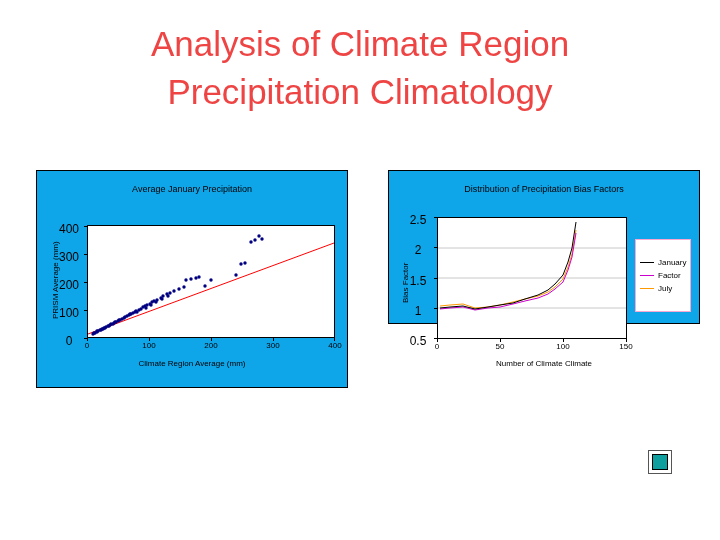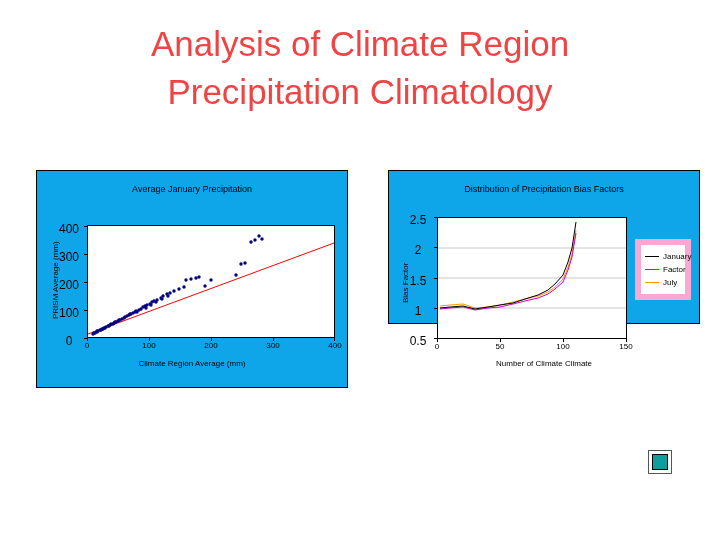--- a/index.html
+++ b/index.html
@@ -118,25 +118,25 @@
     background: #000;
   }
   .tickmark-x {
     position: absolute;
     width: 1px;
     height: 3px;
     background: #000;
   }
   .legend {
     position: absolute;
-    border: 6px solid #f9a8d4;
+    border: 1px solid #f9a8d4;
     background: #fff;
     box-sizing: border-box;
     font-size: 8px;
-    padding: 5px 4px;
+    padding: 16px 4px;
     margin-left: 43px;
   }
   #legend-right {
     right: 8px;
     top: 68px;
     width: 56px;
   }
   .legend-row {
     display: flex;
     align-items: center;

